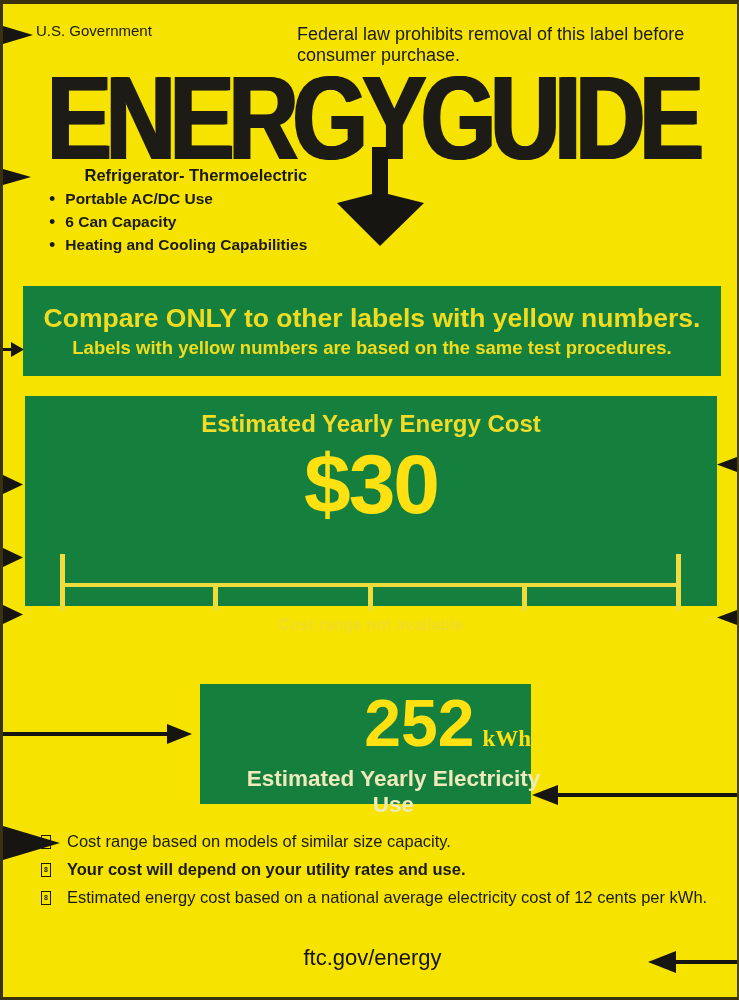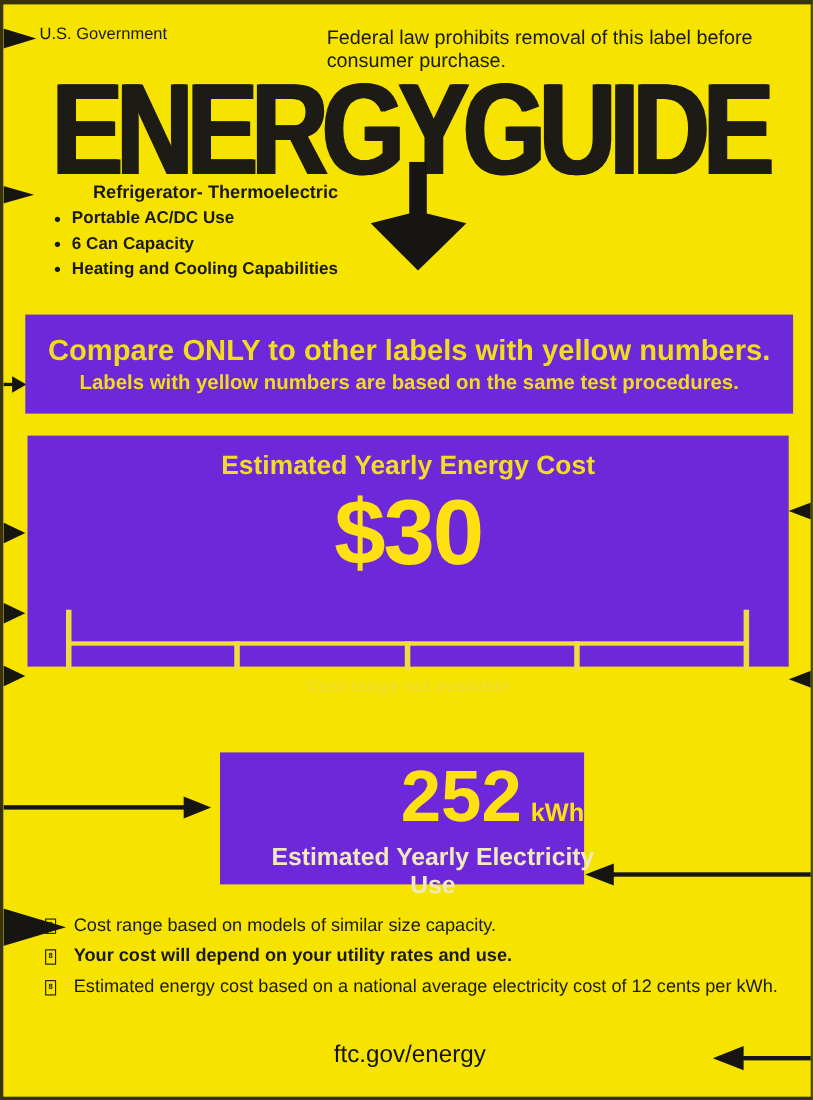--- a/index.html
+++ b/index.html
@@ -30,42 +30,42 @@
   .prod-type{font-size:16.5px;font-weight:bold;white-space:nowrap;text-align:right;}
   .feat-row{display:flex;align-items:center;margin-top:5px;margin-left:16px;white-space:nowrap;}
   .feat-bullet{font-size:18px;margin-right:10px;line-height:16px;}
   .feat-text{font-size:15.5px;font-weight:bold;}
 
   .prod-right{right:28px;top:165px;text-align:right;}
   .brand{font-size:17.5px;font-weight:bold;letter-spacing:1px;}
   .model{font-size:15px;font-weight:bold;margin-top:4px;}
   .capacity{font-size:17px;font-weight:bold;margin-top:4px;}
 
-  .panel{background:#6d28d9;}
+  .panel{background:#15803d;}
   .compare-bar{
     left:20px;top:282px;width:698px;height:90px;
     display:flex;flex-direction:column;align-items:center;justify-content:center;
   }
   .compare-1{color:#F2DC1F;font-size:26.5px;font-weight:bold;white-space:nowrap;}
   .compare-2{color:#F2DC1F;font-size:18.5px;font-weight:bold;margin-top:3px;white-space:nowrap;}
 
   .cost-box{left:22px;top:392px;width:692px;height:210px;}
   .cost-head{position:absolute;top:14px;width:100%;text-align:center;
     color:#F2DC28;font-size:24px;font-weight:bold;}
   .cost-value{position:absolute;top:40px;width:100%;text-align:center;
     color:#FFE112;font-size:84px;font-weight:bold;letter-spacing:-2px;}
   .scale-svg{position:absolute;left:0;top:158px;}
   .range-note{position:absolute;top:220px;width:100%;text-align:center;
     color:#F0DC28;font-size:16px;font-weight:bold;}
 
   .use-box{left:197px;top:680px;width:331px;height:120px;}
   .use-row{position:absolute;top:8px;left:0;width:100%;display:flex;
     justify-content:flex-end;align-items:baseline;}
   .use-value{color:#FFE112;font-size:66px;font-weight:bold;line-height:62px;}
-  .use-unit{color:#FFE112;font-size:23px;font-weight:bold;margin-left:8px;}
+  .use-unit{color:#FFE112;font-size:23px;font-weight:bold;margin-left:8px;font-family:Liberation Serif, serif;}
   .use-caption{position:absolute;top:82px;width:100%;text-align:center;
     color:#EFE9BB;font-size:22.5px;font-weight:bold;padding-left:28px;}
 
   .footnotes{left:38px;top:828px;}
   .fn-row{display:flex;align-items:flex-start;margin-bottom:9px;white-space:nowrap;}
   .tofu{display:inline-block;width:8px;height:12px;border:1.5px solid #1A1914;
     font-size:7px;line-height:12px;text-align:center;margin-right:16px;margin-top:3px;
     color:#1A1914;font-weight:bold;}
   .fn-text{font-size:16.5px;}
   .fn-bold .fn-text{font-weight:bold;}

